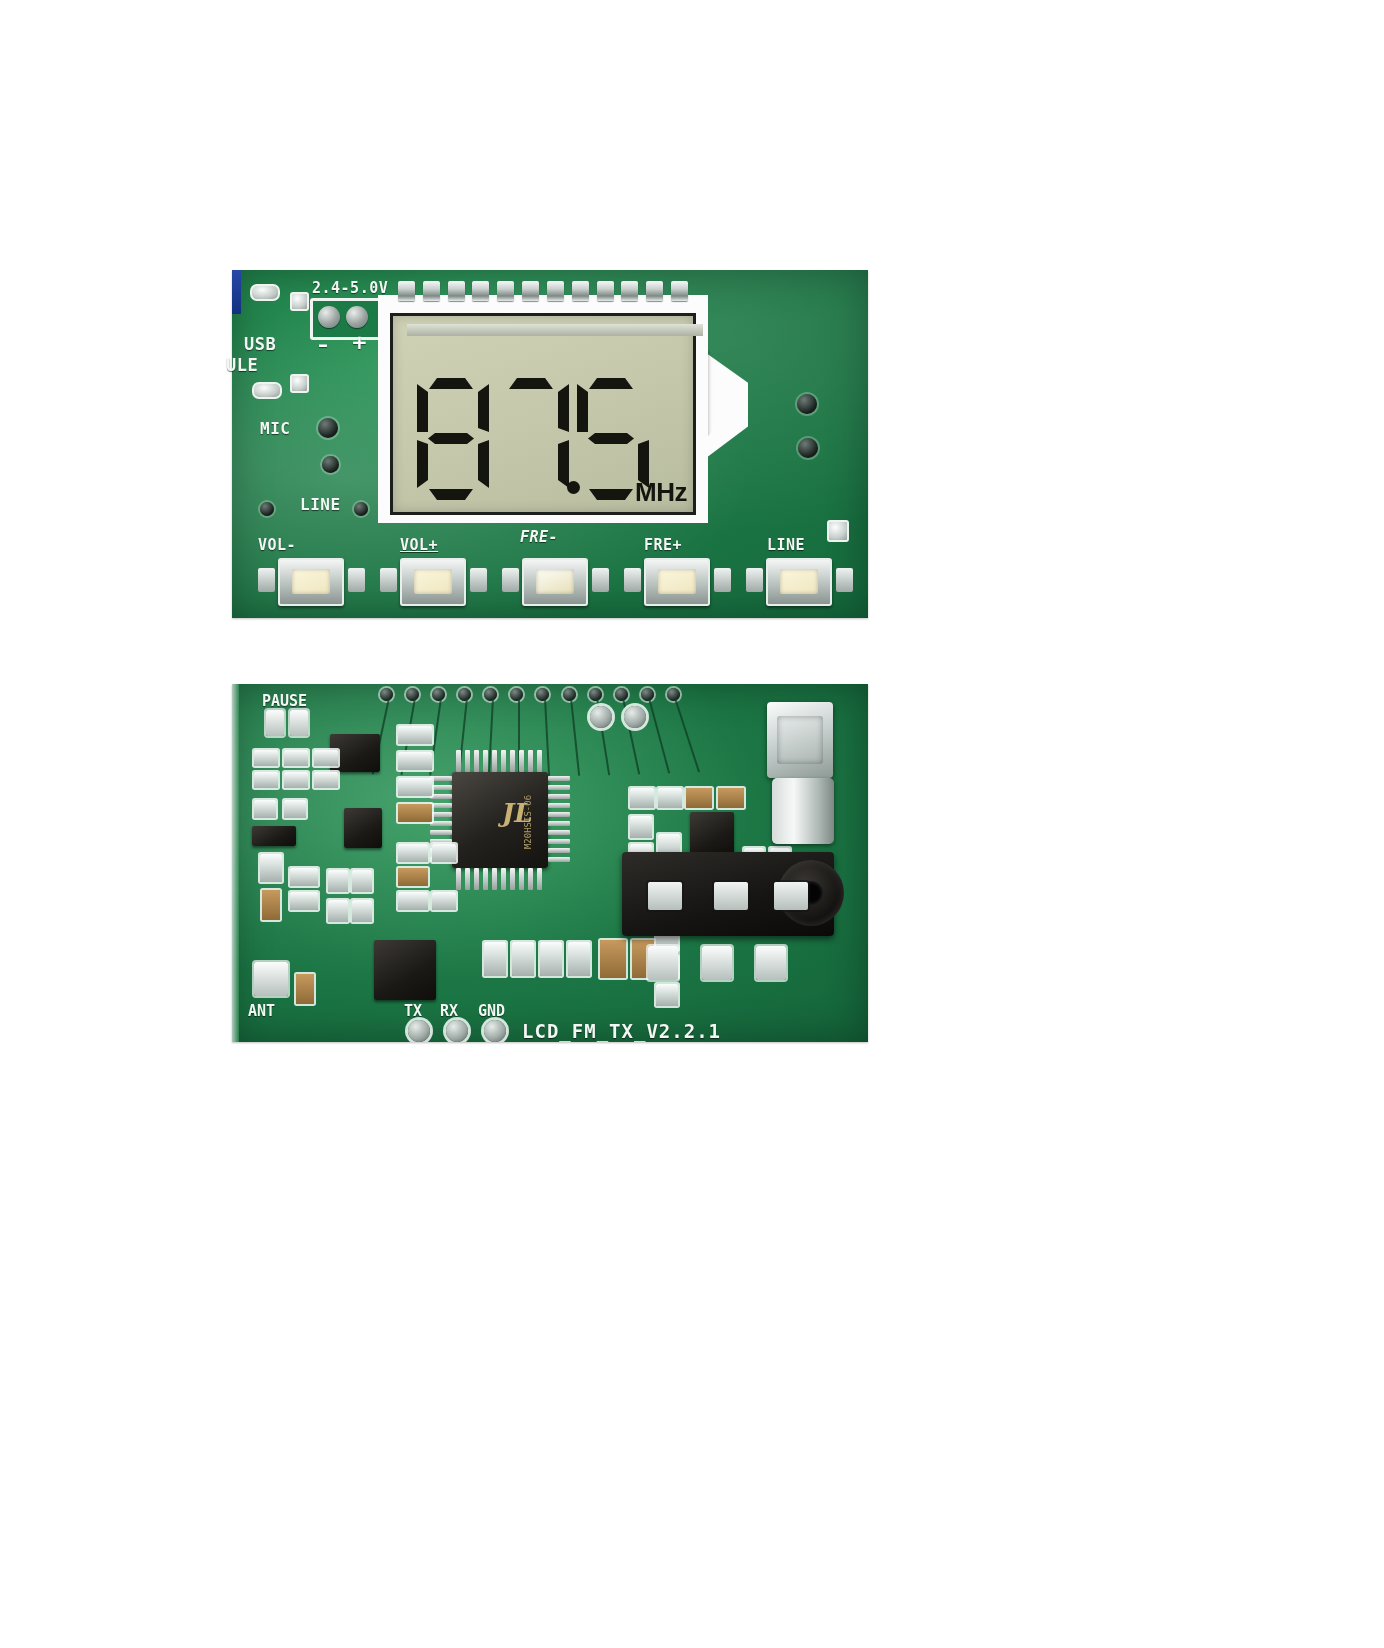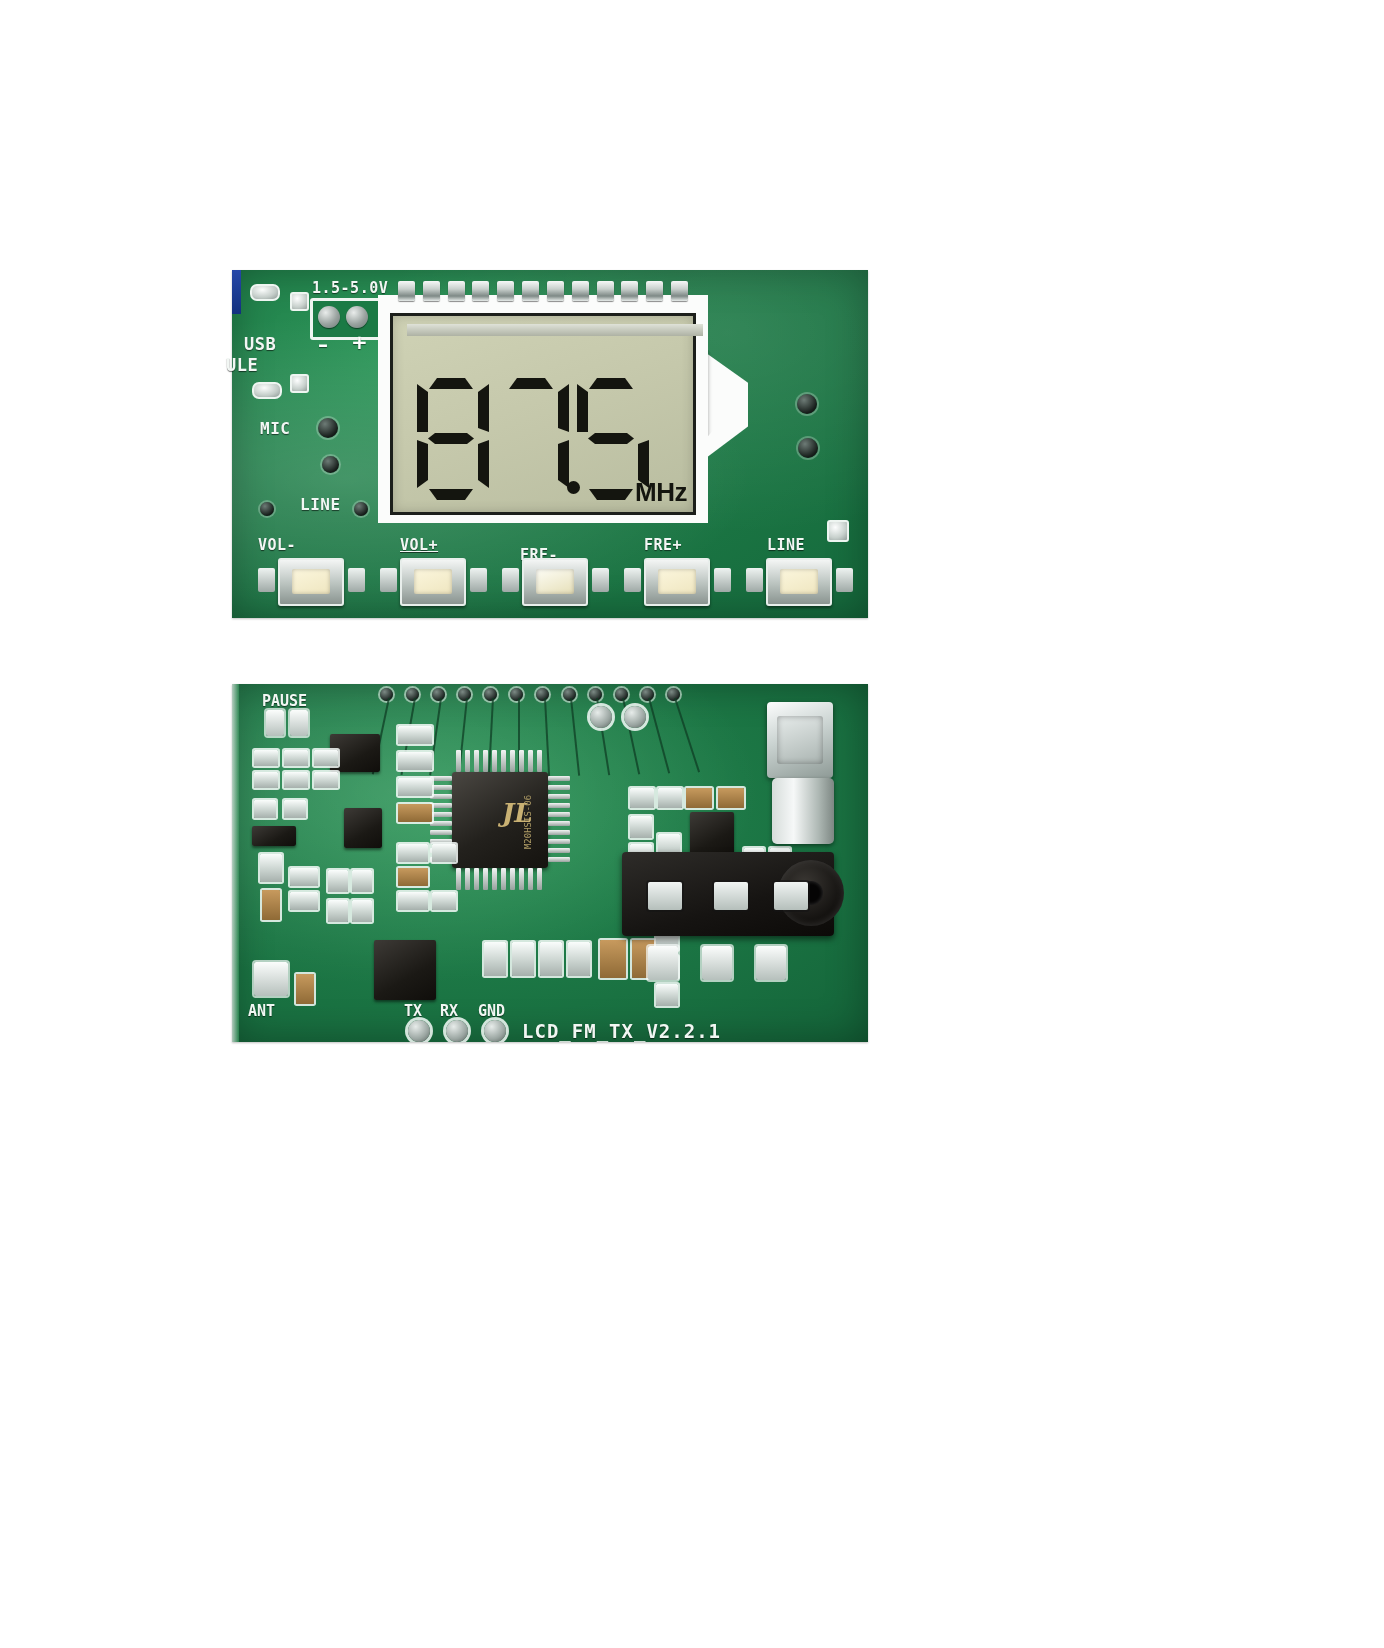--- a/index.html
+++ b/index.html
@@ -30,21 +30,21 @@
 
   .lbl-volt{left:80px;top:9px;font-size:15px;}
   .lbl-usb {left:12px;top:64px;font-size:17px;}
   .lbl-module{left:-6px;top:85px;font-size:17px;}
   .lbl-mic {left:28px;top:149px;font-size:16px;}
   .lbl-line{left:68px;top:225px;font-size:16px;}
 
   .btn-lbl{font-size:15px;}
   .lbl-volminus{left:26px;top:266px;}
   .lbl-volplus {left:168px;top:266px;text-decoration:underline;}
-  .lbl-freminus{left:288px;top:276px;}
+  .lbl-freminus{left:288px;top:258px;font-style:italic;}
   .lbl-freplus {left:412px;top:266px;}
   .lbl-pause   {left:535px;top:266px;}
 
   
   .term{position:absolute;left:78px;top:28px;width:68px;height:36px;
         border:3px solid #eef5f1;border-radius:3px;background:#1b7a45;}
   .term .screw{position:absolute;top:5px;width:22px;height:22px;border-radius:50%;
         background:radial-gradient(circle at 35% 30%,#e9eceb,#9aa3a0 55%,#6e7876);
         box-shadow:0 1px 1px rgba(0,0,0,.5);}
   .term .s1{left:5px;} .term .s2{left:33px;}
@@ -210,21 +210,21 @@
     <div class="via" style="left:566px;top:168px;width:20px;height:20px;"></div>
     <div class="pad-sq" style="left:595px;top:250px;width:18px;height:18px;"></div>
 
     <div class="term">
       <div class="screw s1"></div>
       <div class="screw s2"></div>
     </div>
     <div class="silk sgn sgn-minus">–</div>
     <div class="silk sgn sgn-plus">+</div>
 
-    <div class="silk lbl-volt">1.5-5.0V</div>
+    <div class="silk lbl-volt">2.4-5.0V</div>
     <div class="silk lbl-usb">USB</div>
     <div class="silk lbl-module">ULE</div>
     <div class="silk lbl-mic">MIC</div>
     <div class="silk lbl-line">LINE</div>
 
     <div class="lcd-wrap">
       <div class="lcd-poly"></div>
       <div class="lcd-bezel"></div>
       <div class="lcd-pinrow">
         <div class="lcd-pin"></div>

